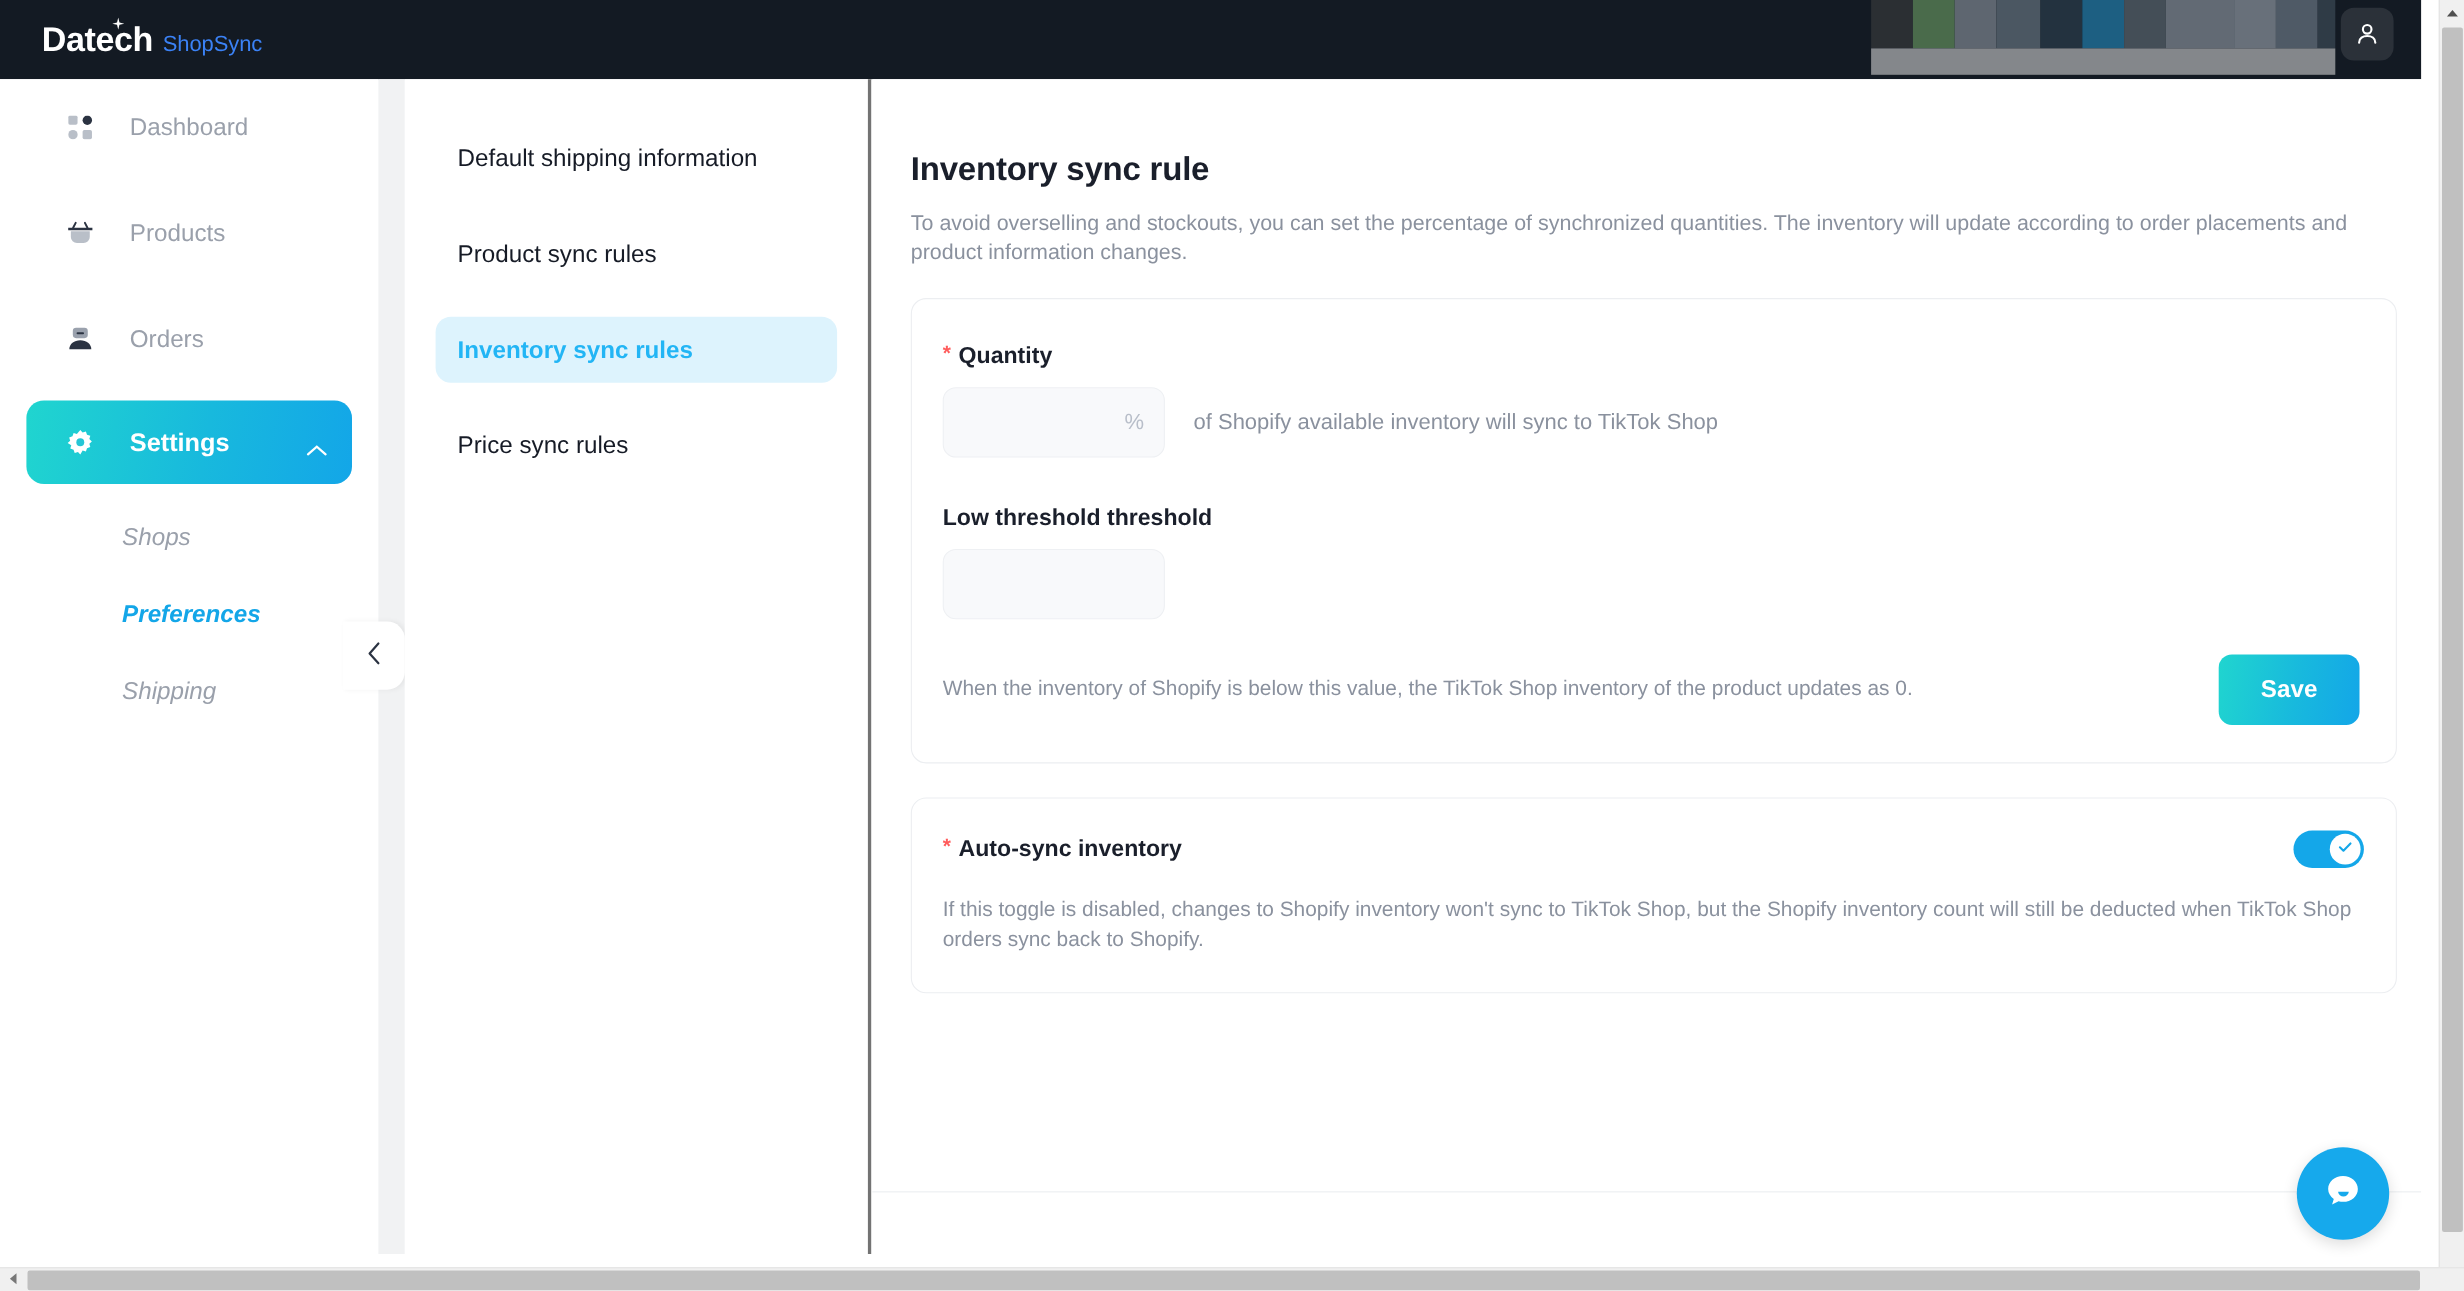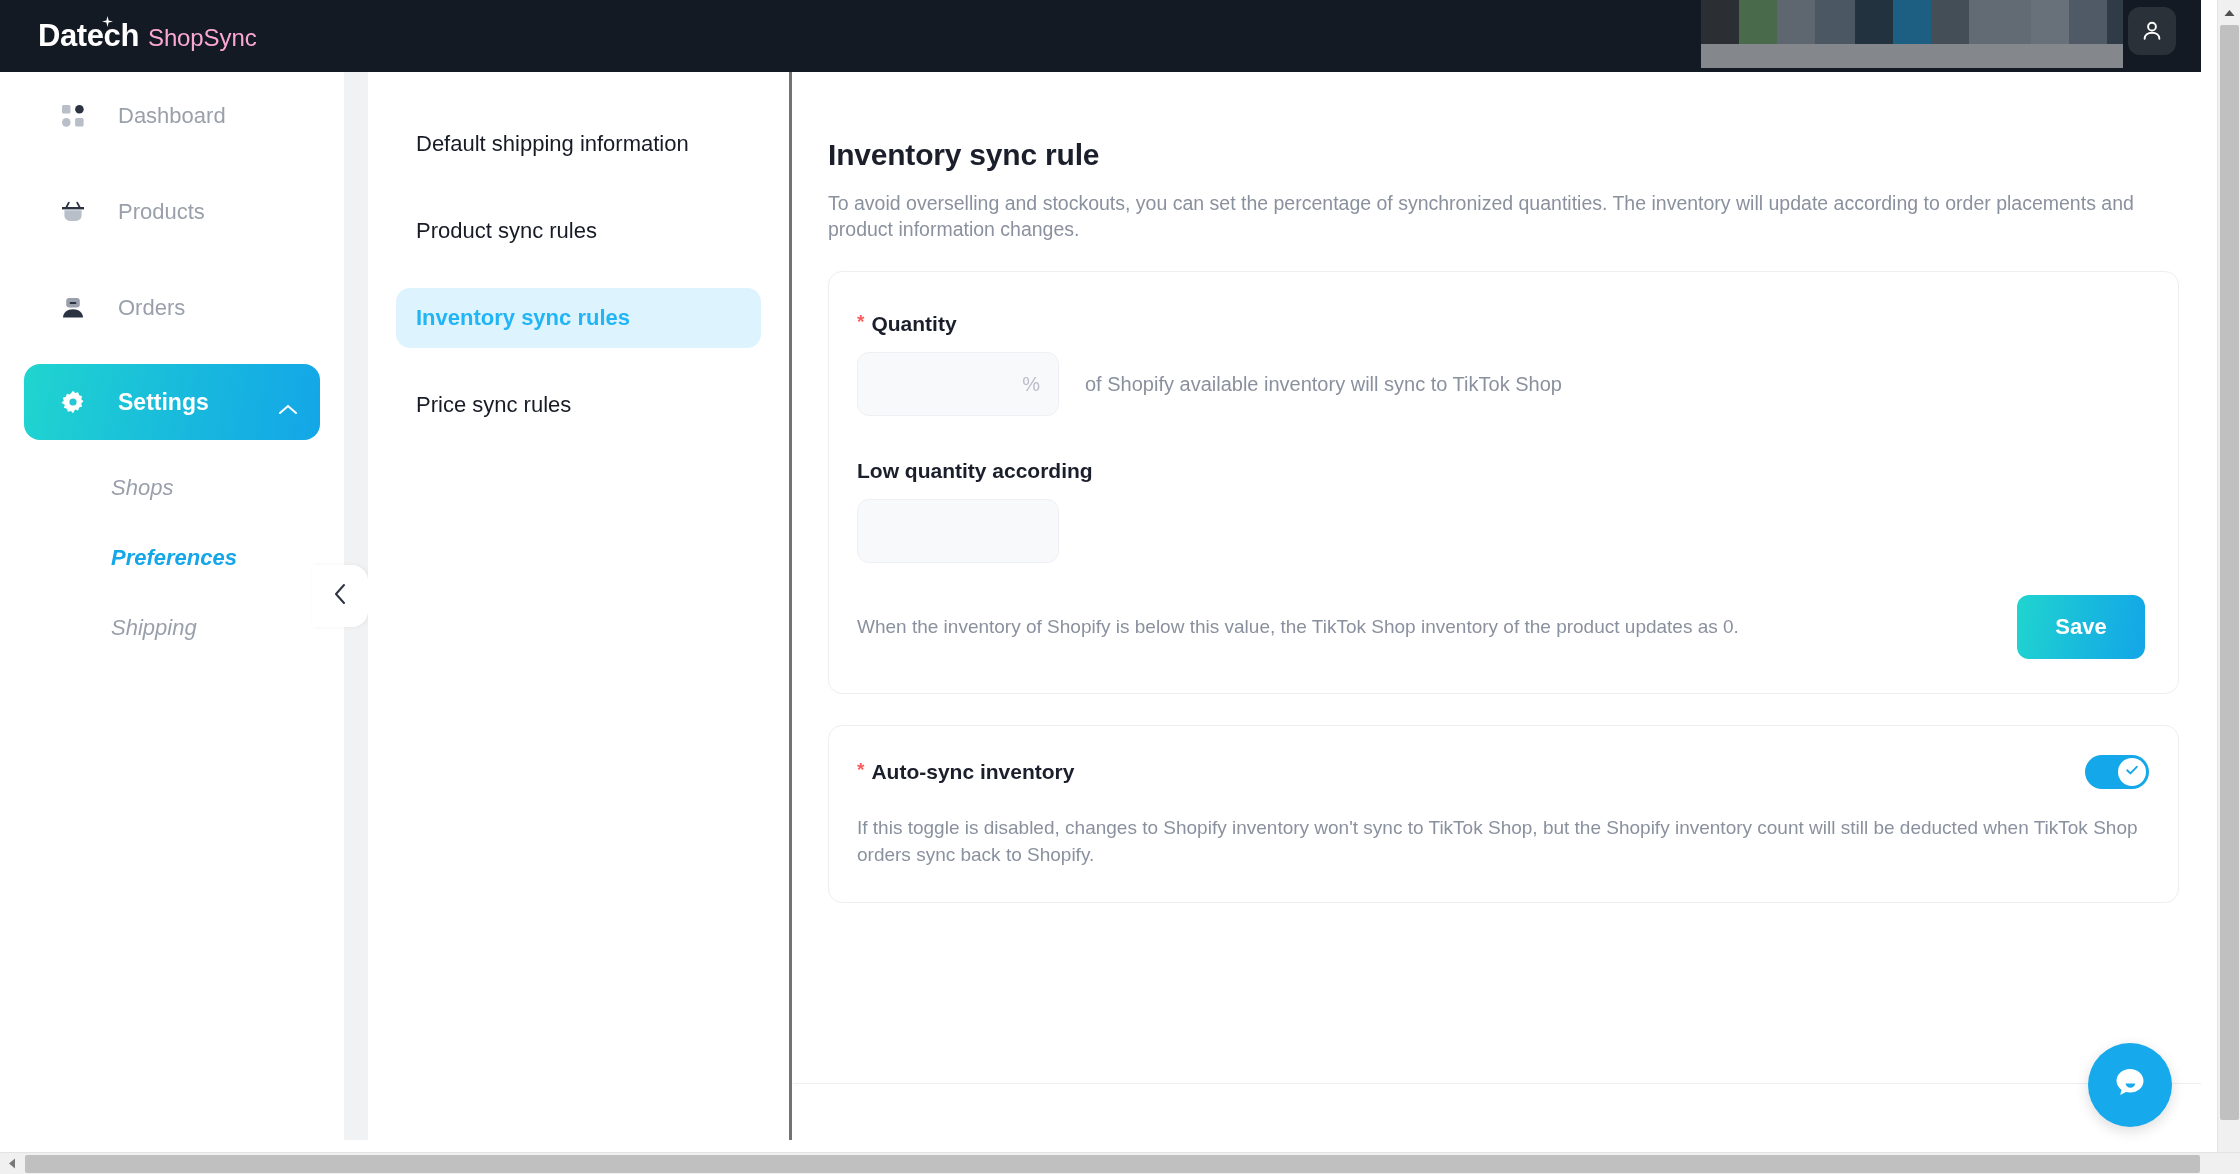--- a/index.html
+++ b/index.html
@@ -16,21 +16,21 @@
     position: absolute; top: 0; left: 0;
     width: 2201px; height: 72px;
     background: #131a23;
     display: flex; align-items: center;
   }
   .logo-wrap { display: flex; align-items: baseline; padding-left: 38px; position: relative; }
   .logo-main {
     color: #ffffff; font-size: 31px; font-weight: 700; letter-spacing: -0.4px;
   }
   .logo-sub {
-    color: #f9a8d4; font-size: 24px; font-weight: 400; margin-left: 9px; letter-spacing: -0.1px;
+    color: #3b82f6; font-size: 20px; font-weight: 400; margin-left: 9px; letter-spacing: -0.1px;
   }
   .logo-spark {
     position: absolute; left: 102px; top: -2px;
     width: 11px; height: 11px; color: #fff; font-size: 13px; line-height: 11px;
   }
   .redacted {
     position: absolute; left: 1701px; top: 0px; width: 422px; height: 68px;
     display: flex; flex-direction: column;
   }
   .redacted-row1 { display: flex; height: 44px; }
@@ -364,21 +364,21 @@
       </div>
 
       <div class="field-row">
         <div class="text-input">
           <span>%</span>
         </div>
         <span class="suffix-text">of Shopify available inventory will sync to TikTok Shop</span>
       </div>
 
       <div class="field-label label-2">
-        <span>Low quantity according</span>
+        <span>Low threshold threshold</span>
       </div>
 
       <div class="field-row">
         <div class="text-input"></div>
       </div>
 
       <div class="helper">
         <span>When the inventory of Shopify is below this value, the TikTok Shop inventory of the product updates as 0.</span>
         <button class="save-btn">Save</button>
       </div>

